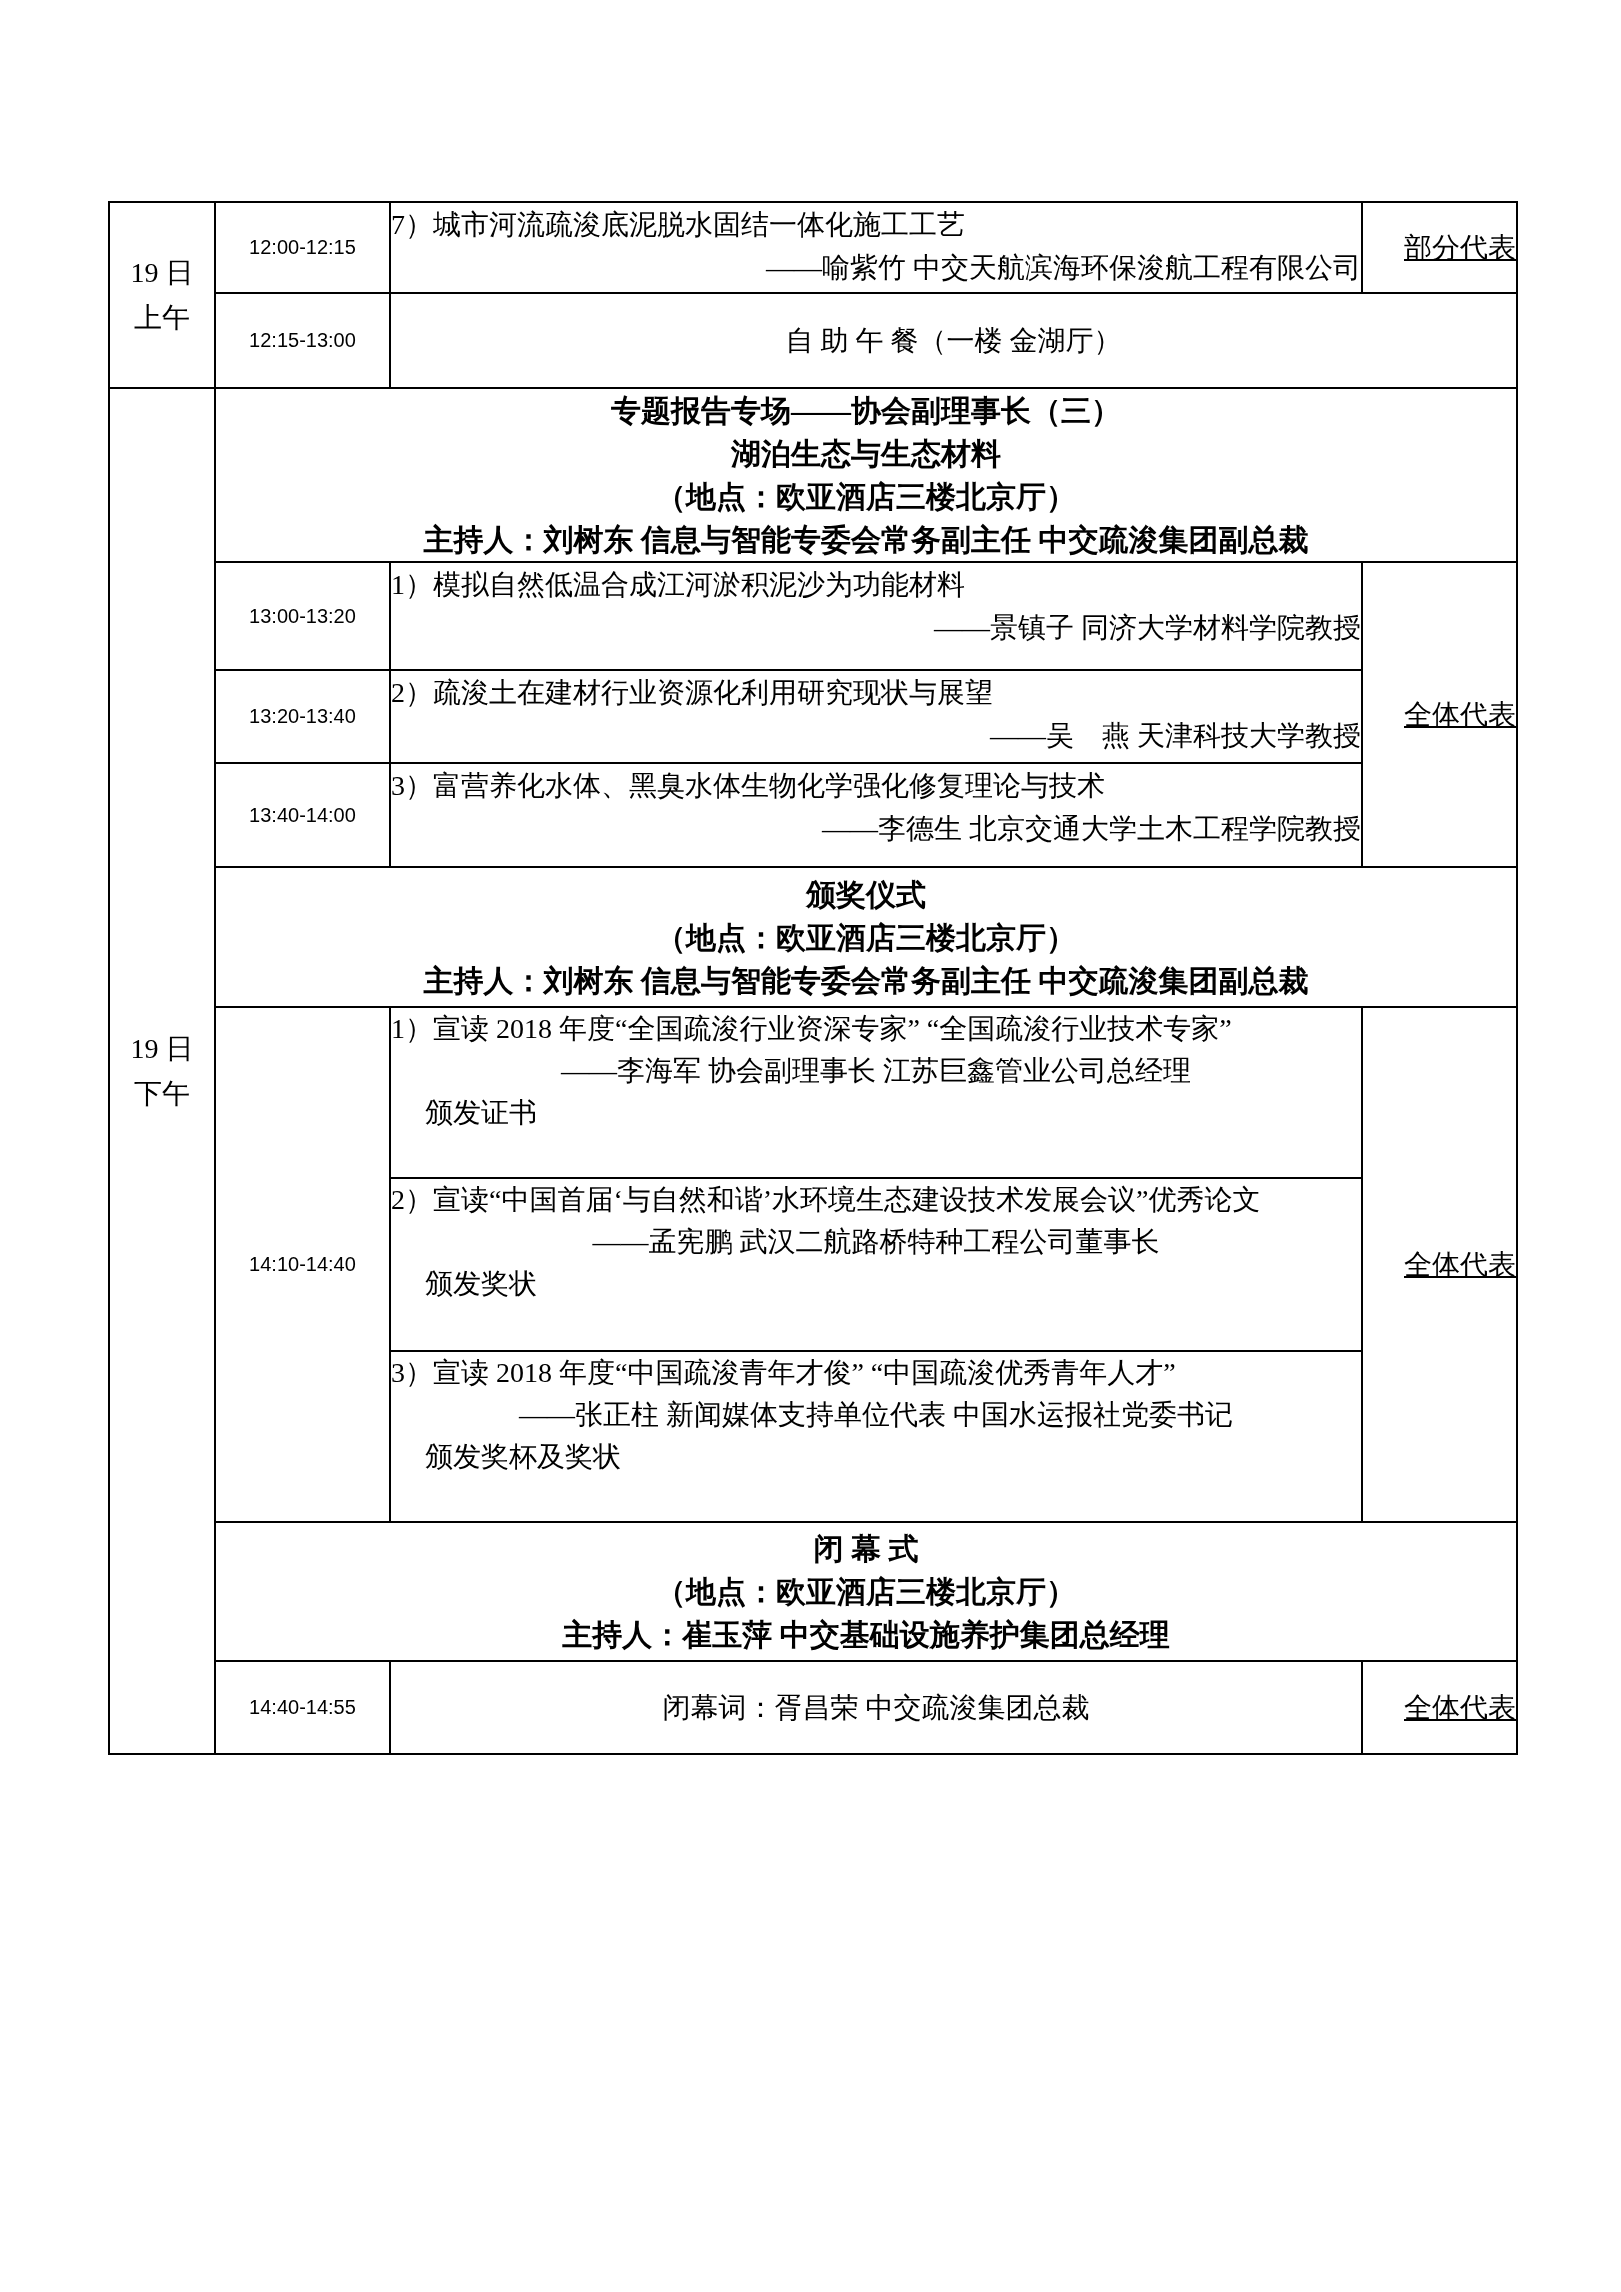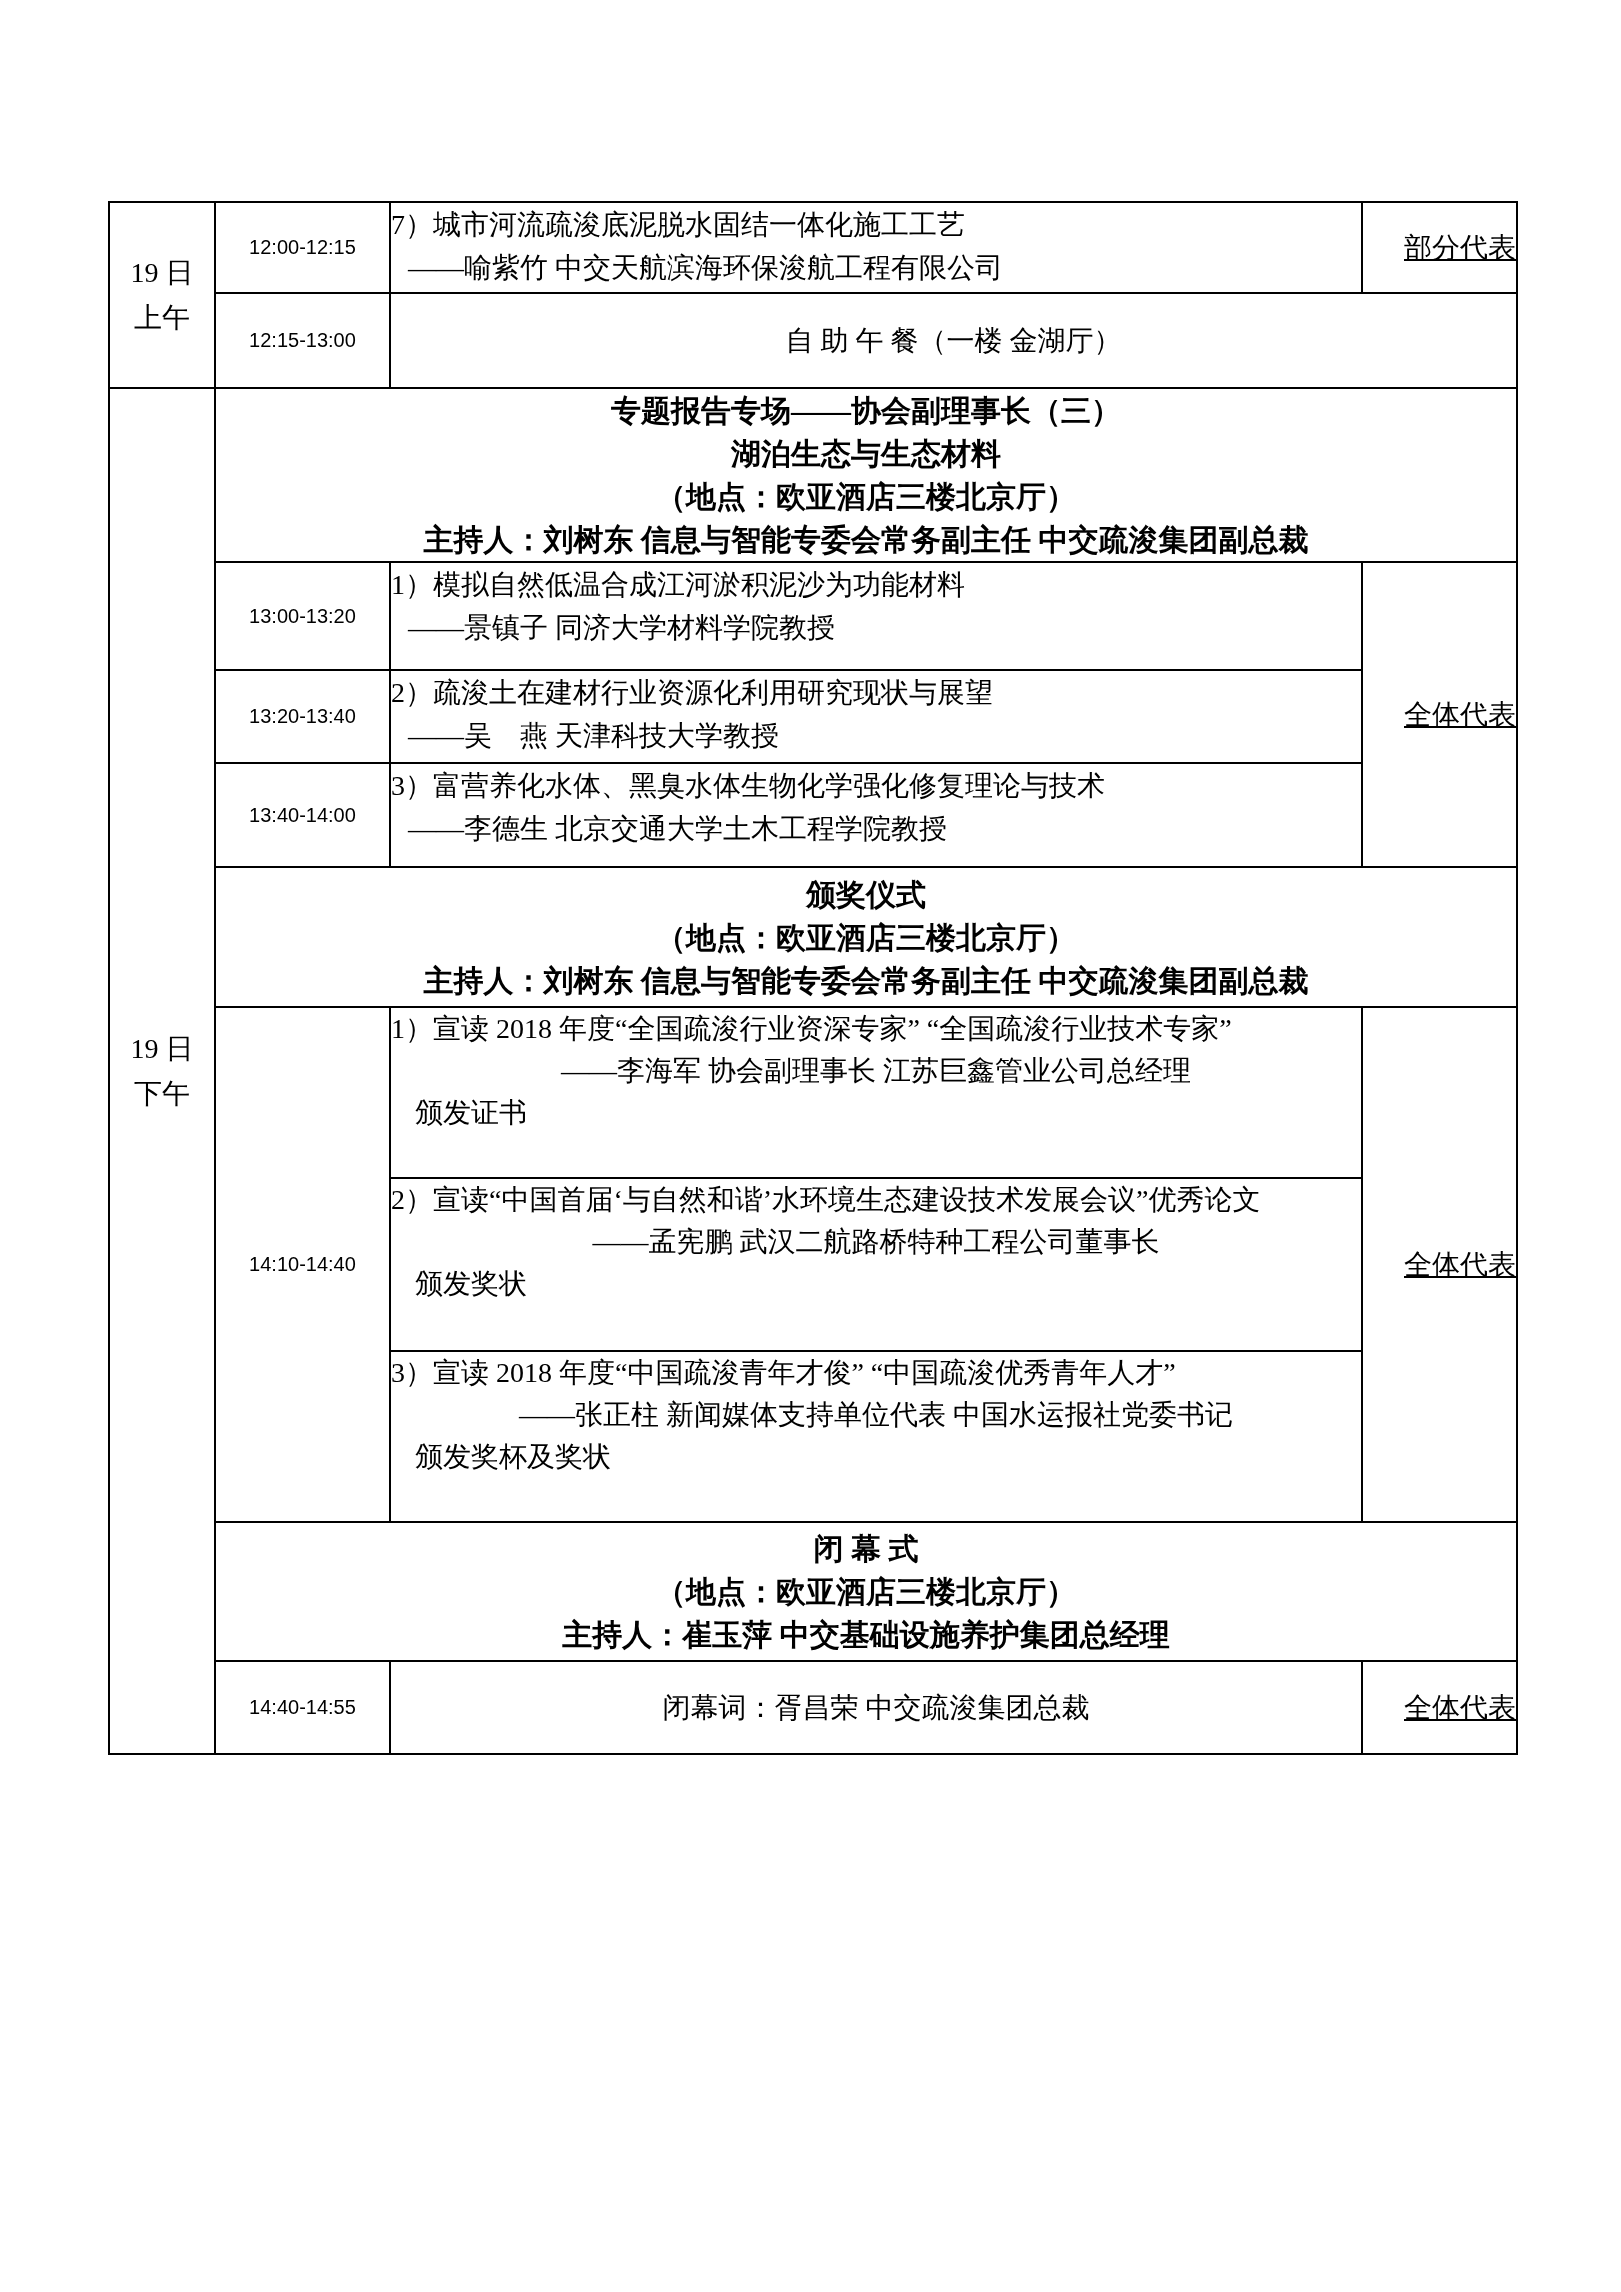--- a/index.html
+++ b/index.html
@@ -45,41 +45,41 @@
     vertical-align: middle;
     font-size: 28px;
     text-decoration: underline;
   }
   td.content {
     vertical-align: top;
     font-size: 28px;
     line-height: 43px;
     padding: 2.9px 9.8px 0 11.8px;
   }
-  td.content .line2 { padding-left: 17px; }
+  td.content .line2 { padding-left: 17px; text-align: right; }
   td.content-center {
     text-align: center;
     vertical-align: middle;
     font-size: 28px;
   }
   td.header {
     text-align: center;
     vertical-align: middle;
     font-weight: bold;
     font-size: 30px;
     line-height: 43px;
   }
   td.award {
     vertical-align: top;
     font-size: 28px;
     line-height: 42px;
     padding: 7.8px 9.8px 0 11.8px;
   }
   td.award .a-line2 { text-align: center; }
-  td.award .a-line3 { padding-left: 24px; }
+  td.award .a-line3 { padding-left: 34px; }
   .footer-note {
     position: absolute;
     left: 0;
     top: 1772px;
     width: 1621px;
     text-align: center;
     font-weight: bold;
     font-size: 32px;
     line-height: 43px;
   }

